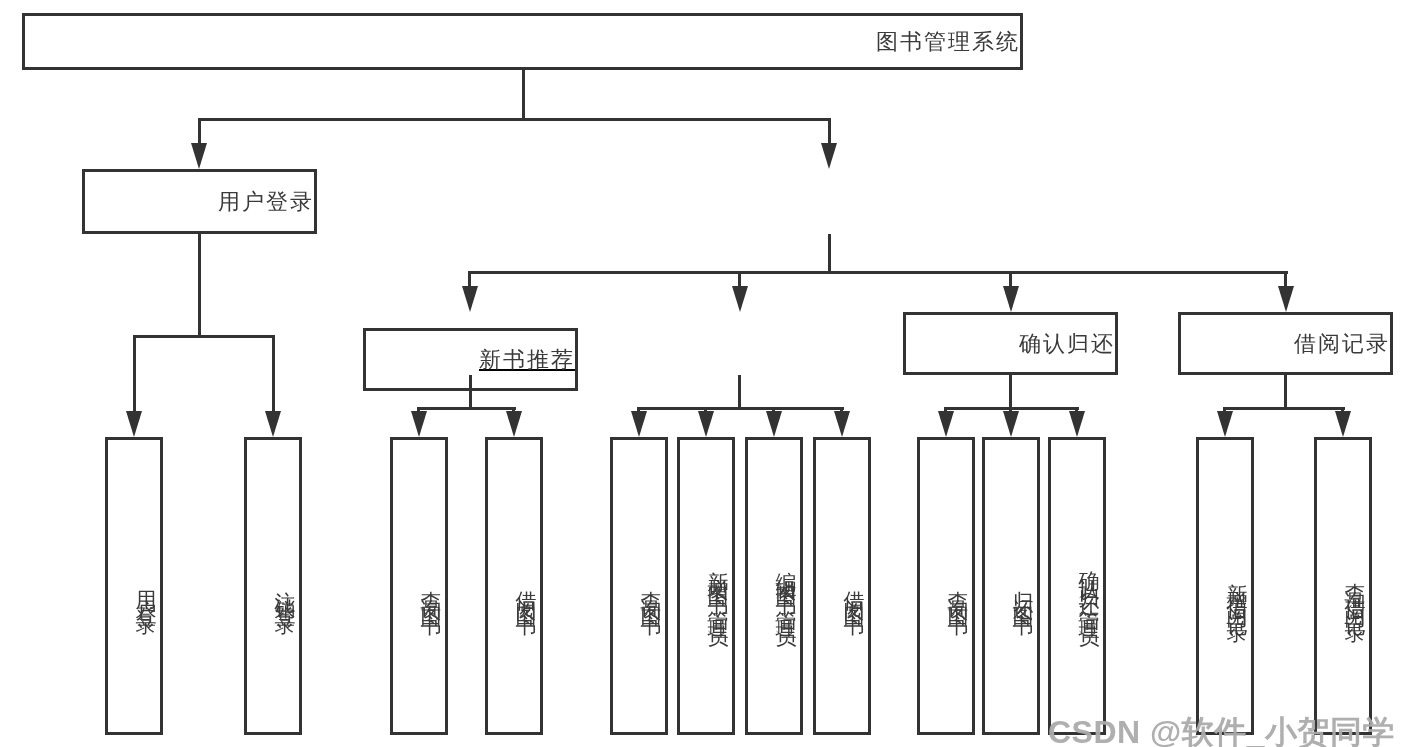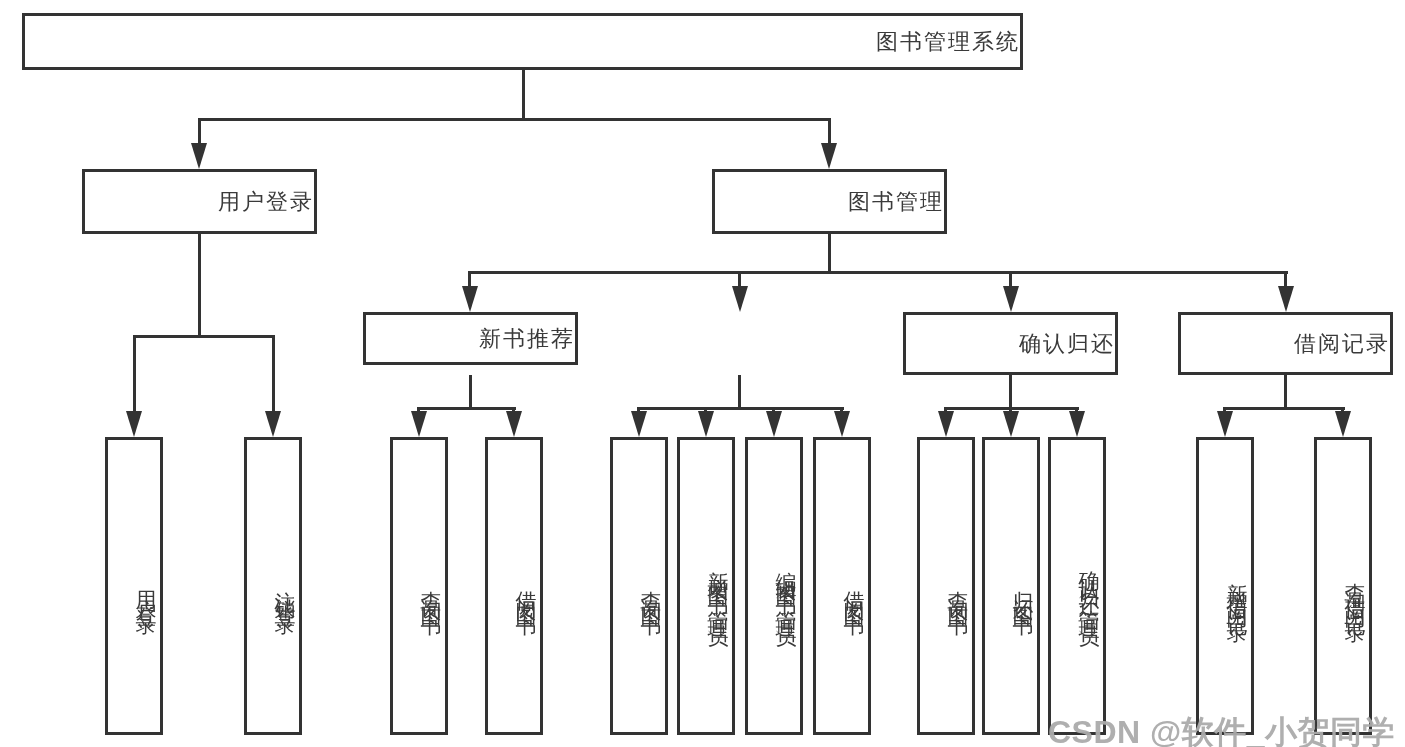--- a/index.html
+++ b/index.html
@@ -68,43 +68,40 @@
   <div class="ln" style="left:522px;top:70px;width:3px;height:49px;"></div>
   <div class="ln" style="left:198px;top:118px;width:633px;height:3px;"></div>
   <div class="ln" style="left:198px;top:118px;width:3px;height:29px;"></div>
   <div class="arr" style="left:191px;top:143px;"></div>
   <div class="ln" style="left:828px;top:118px;width:3px;height:29px;"></div>
   <div class="arr" style="left:821px;top:143px;"></div>
 
   <div class="node hbox" style="left:82px;top:169px;width:235px;height:65px;">
     <span>用户登录</span>
   </div>
-  <div class="node hbox" style="left:712px;top:169px;width:235px;height:65px;">
-    <span>图书管理</span>
-  </div>
 
   <div class="ln" style="left:198px;top:234px;width:3px;height:103px;"></div>
   <div class="ln" style="left:133px;top:335px;width:142px;height:3px;"></div>
   <div class="ln" style="left:133px;top:335px;width:3px;height:80px;"></div>
   <div class="arr" style="left:126px;top:411px;"></div>
   <div class="ln" style="left:272px;top:335px;width:3px;height:80px;"></div>
   <div class="arr" style="left:265px;top:411px;"></div>
 
   <div class="ln" style="left:828px;top:234px;width:3px;height:40px;"></div>
   <div class="ln" style="left:469px;top:271px;width:819px;height:3px;"></div>
   <div class="ln" style="left:468px;top:271px;width:3px;height:17px;"></div>
   <div class="arr" style="left:462px;top:286px;"></div>
   <div class="ln" style="left:738px;top:271px;width:3px;height:17px;"></div>
   <div class="arr" style="left:732px;top:286px;"></div>
   <div class="ln" style="left:1009px;top:271px;width:3px;height:17px;"></div>
   <div class="arr" style="left:1003px;top:286px;"></div>
   <div class="ln" style="left:1284px;top:271px;width:3px;height:17px;"></div>
   <div class="arr" style="left:1278px;top:286px;"></div>
 
-  <div class="node hbox" style="left:363px;top:312px;width:215px;height:53px;">
+  <div class="node hbox" style="left:363px;top:328px;width:215px;height:63px;text-decoration:underline;">
     <span>新书推荐</span>
   </div>
   <div class="node hbox" style="left:903px;top:312px;width:215px;height:63px;">
     <span>确认归还</span>
   </div>
   <div class="node hbox" style="left:1178px;top:312px;width:215px;height:63px;">
     <span>借阅记录</span>
   </div>
 
   <div class="ln" style="left:469px;top:375px;width:3px;height:33px;"></div>

